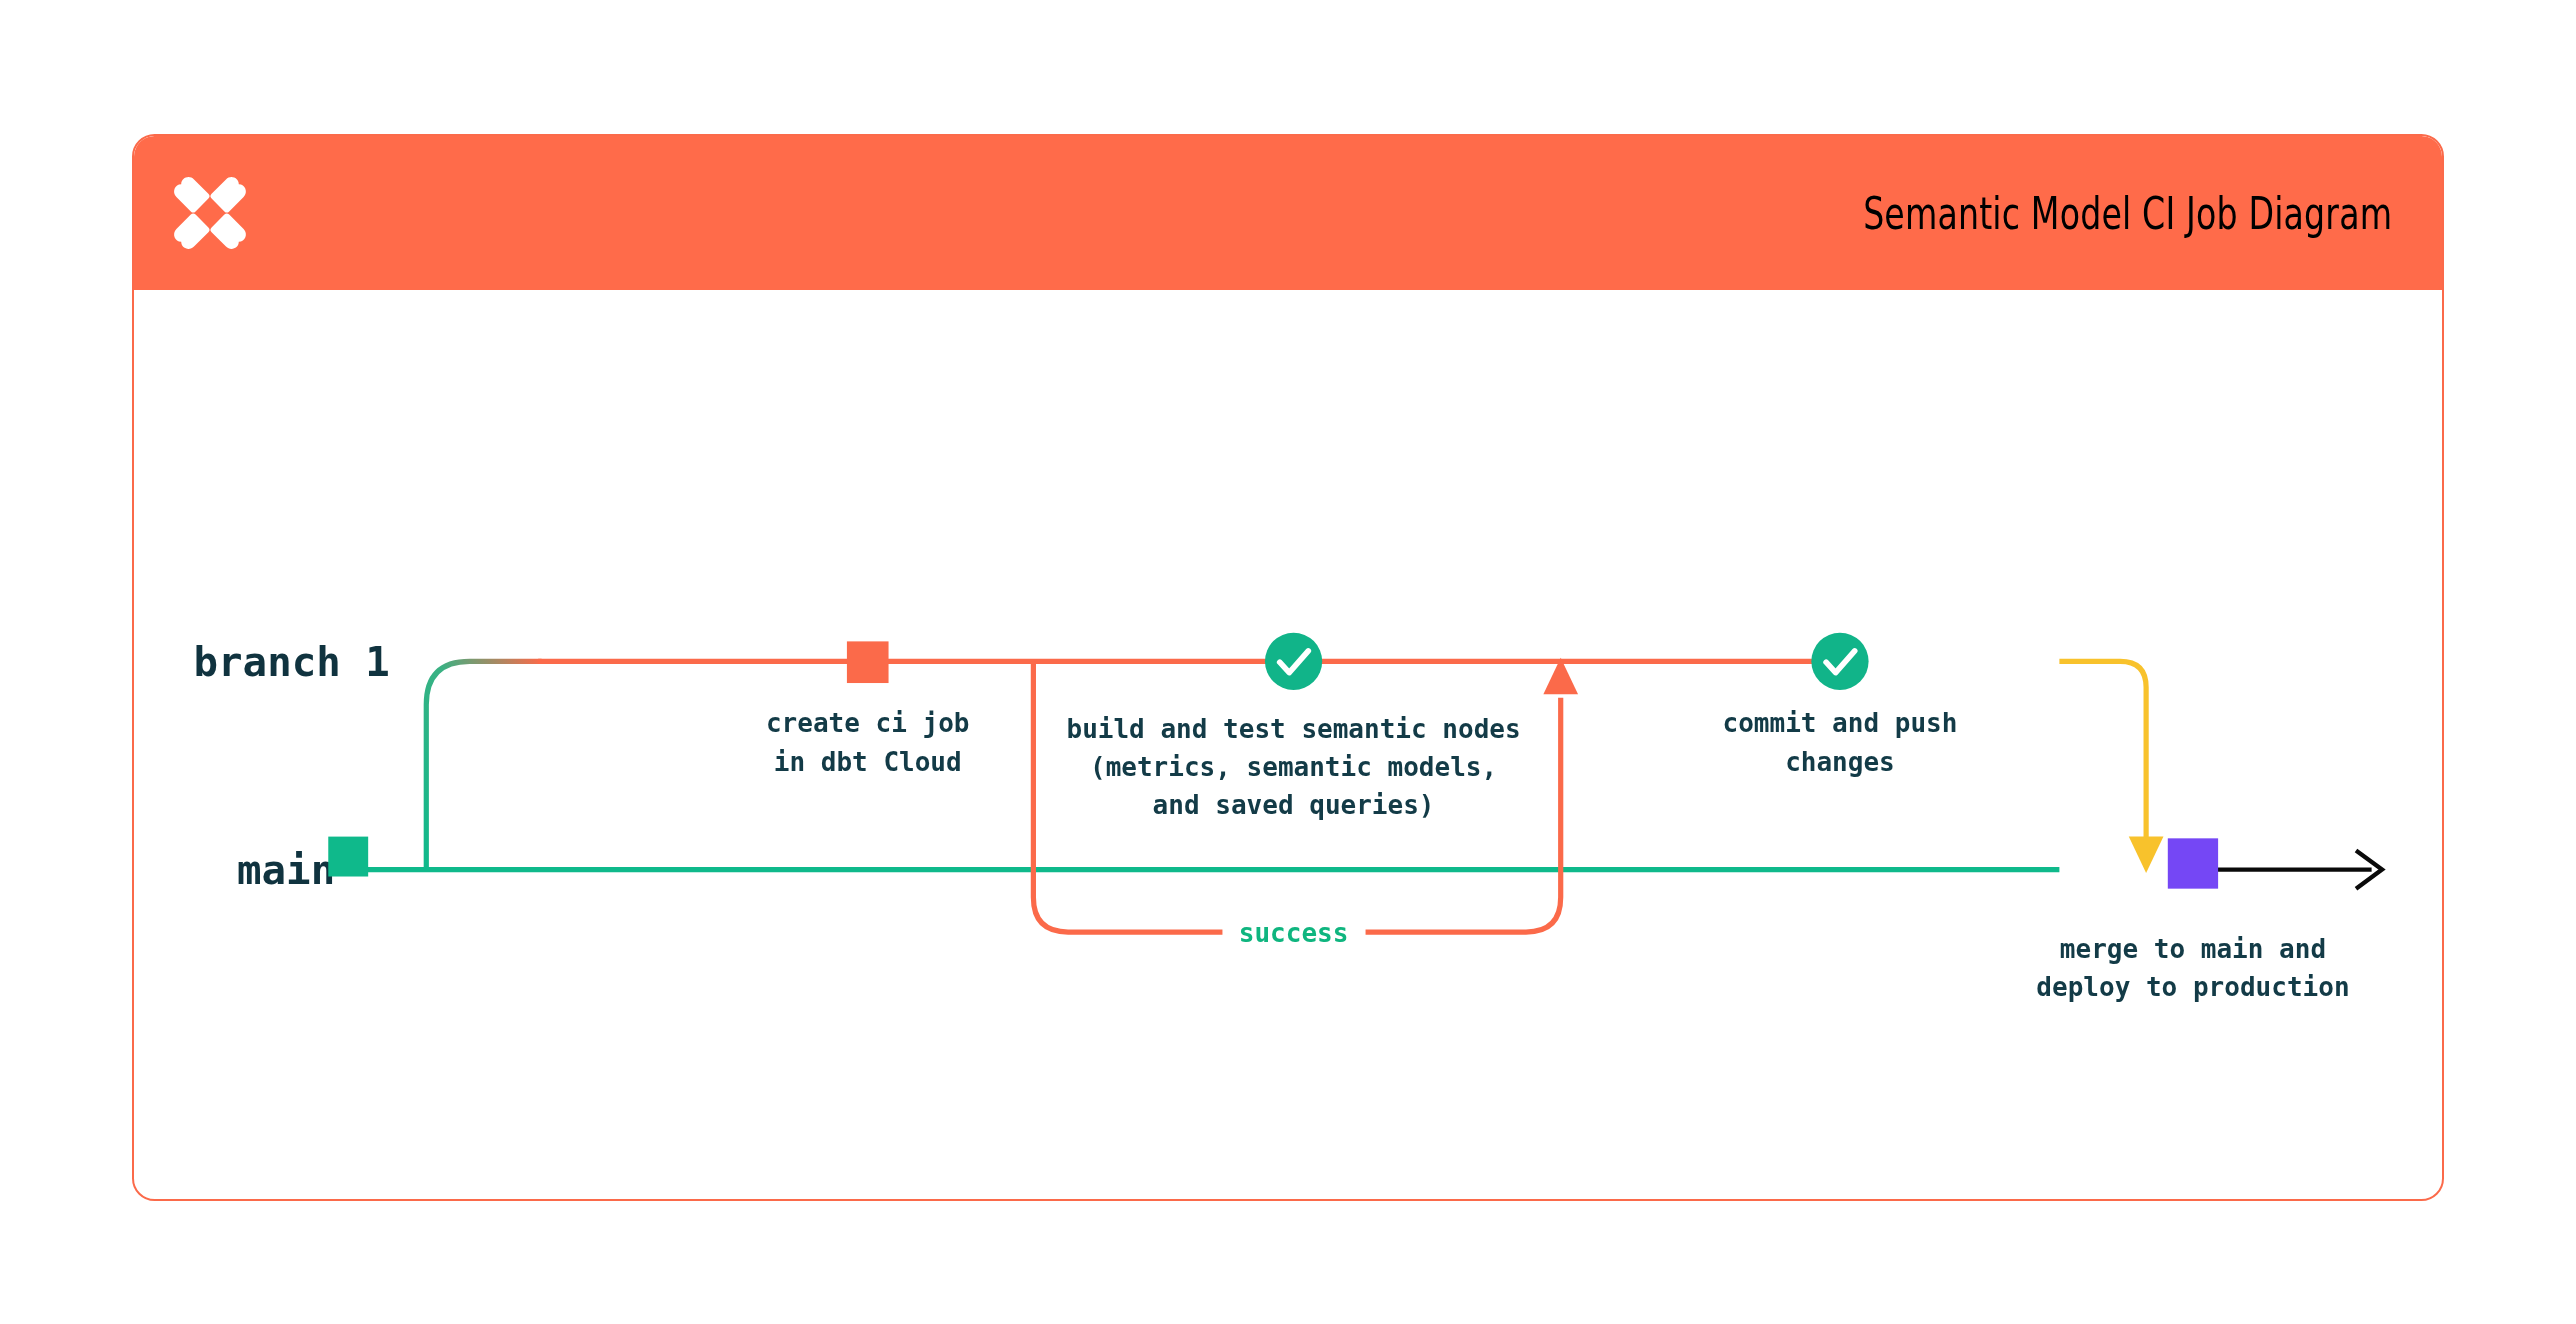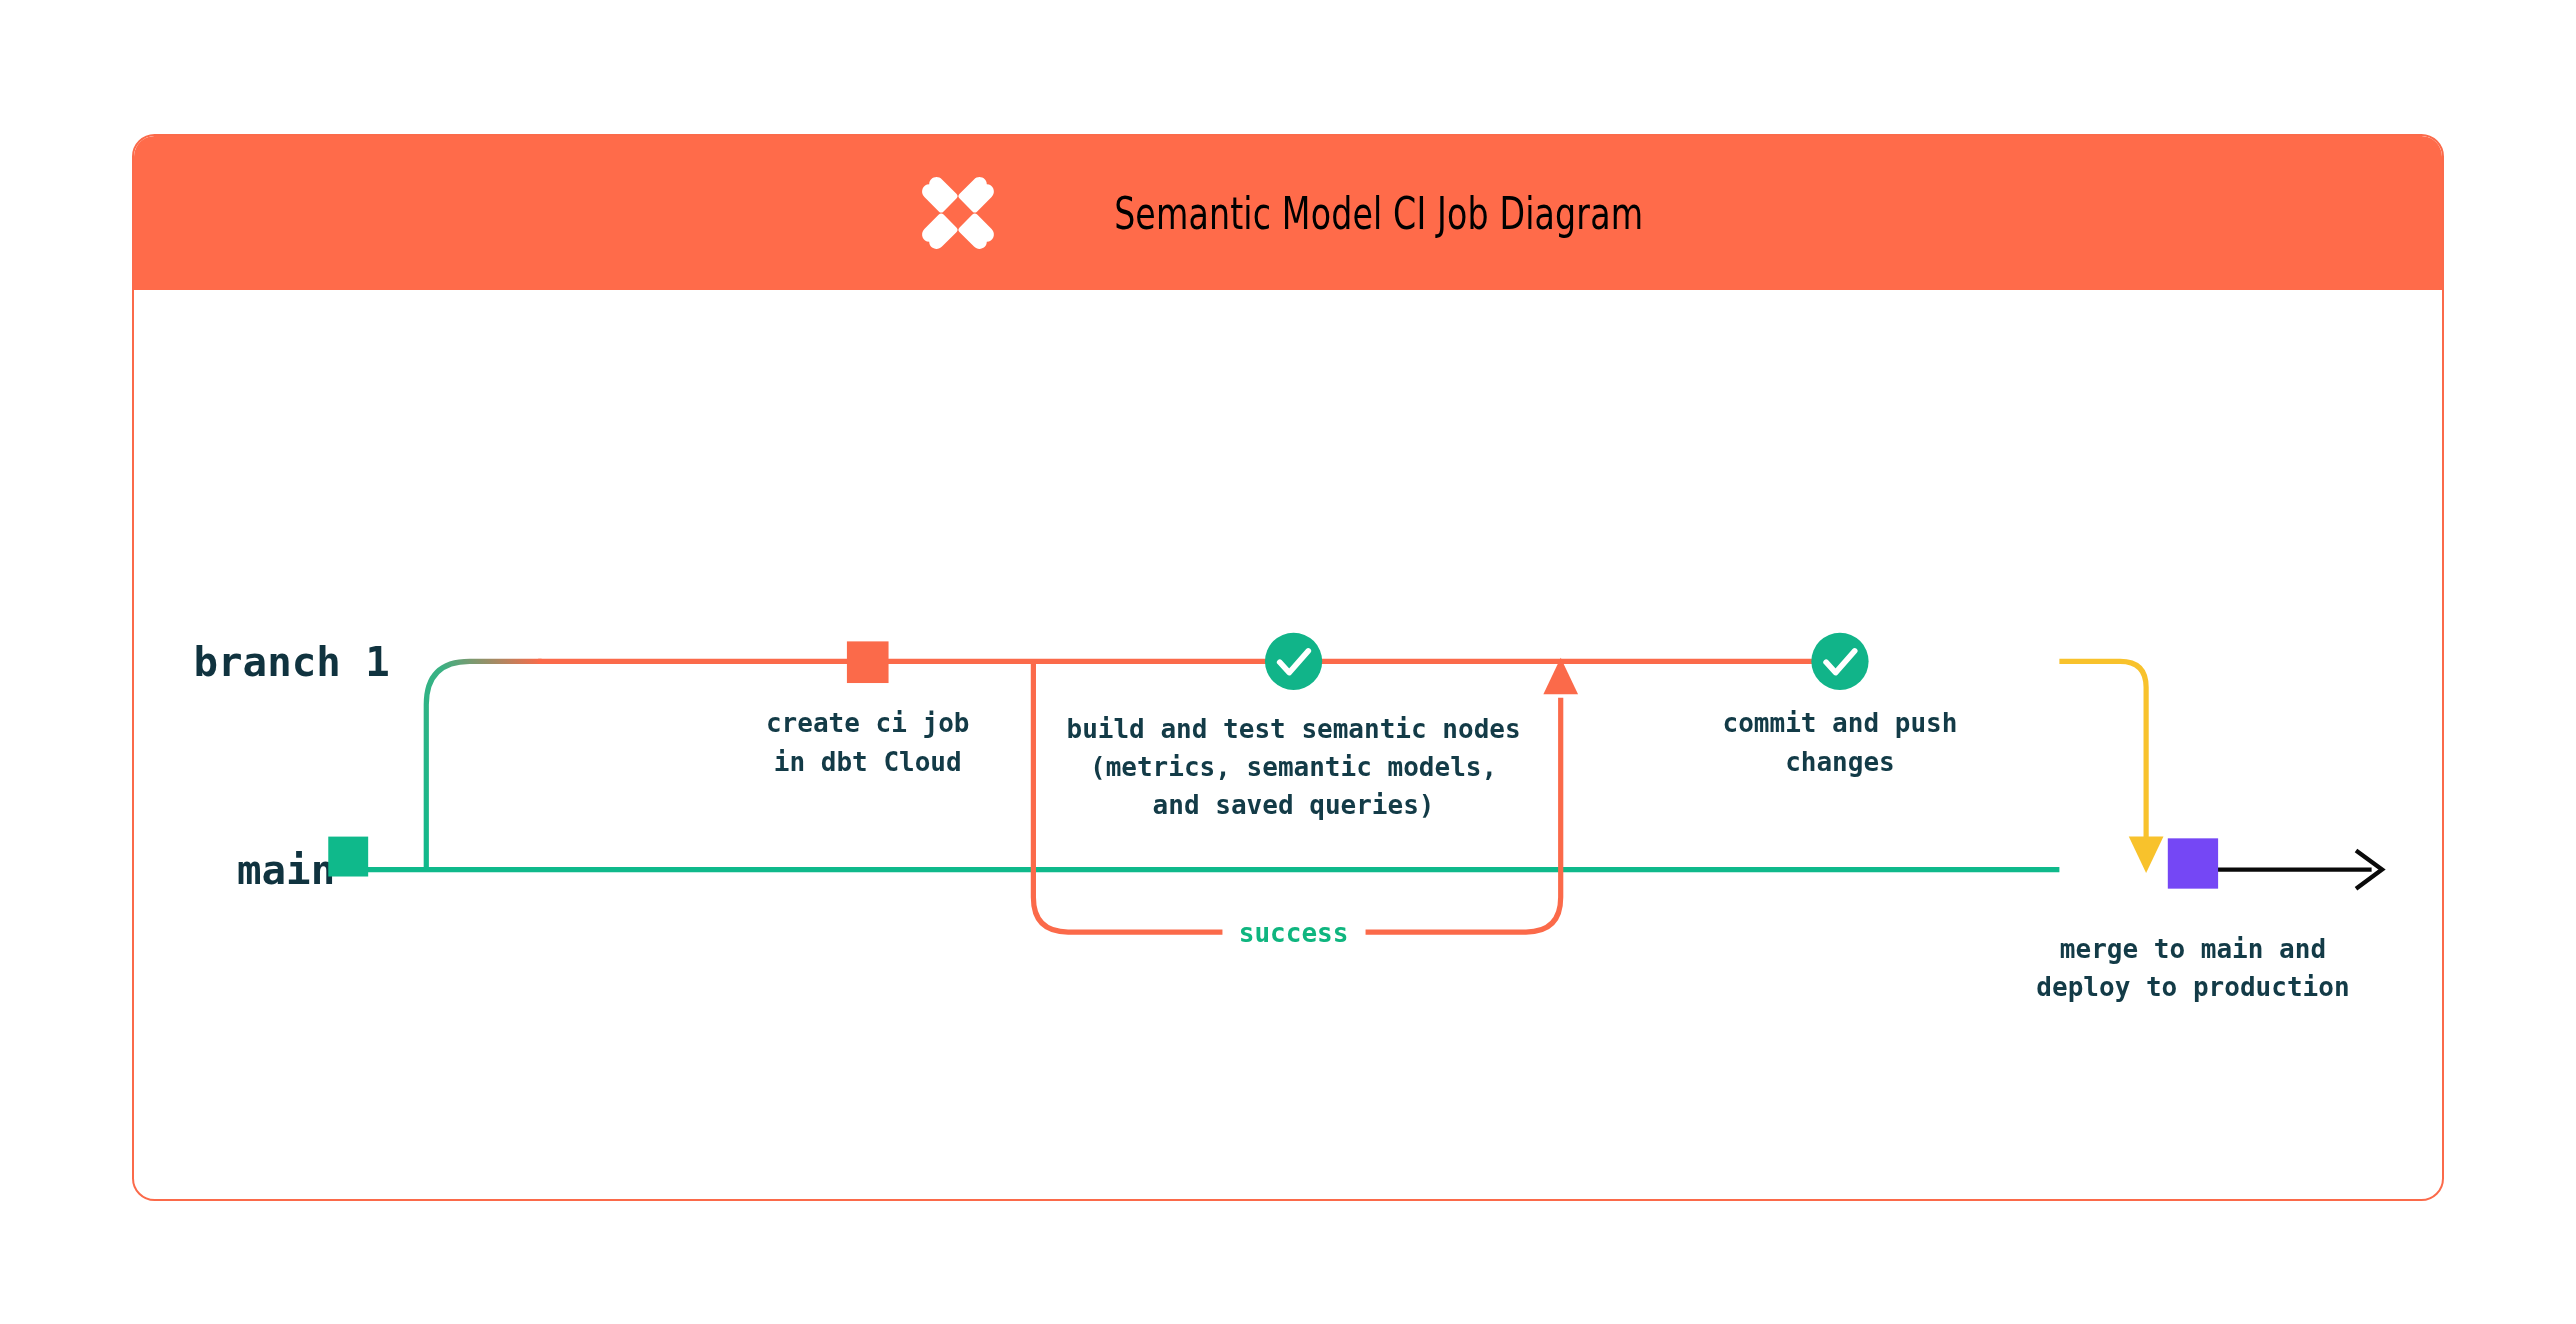--- a/index.html
+++ b/index.html
@@ -30,21 +30,21 @@
 
   #header {
     position: absolute;
     left: 0;
     top: 0;
     width: 100%;
     height: 154px;
     background: #FF6B4A;
     display: flex;
     align-items: center;
-    justify-content: center;
+    justify-content: space-between;
     box-sizing: border-box;
     padding: 0 50px 0 36px;
     border-radius: 20px 20px 0 0;
   }
 
   #logo {
     width: 80px;
     height: 80px;
     display: block;
     flex: 0 0 auto;

